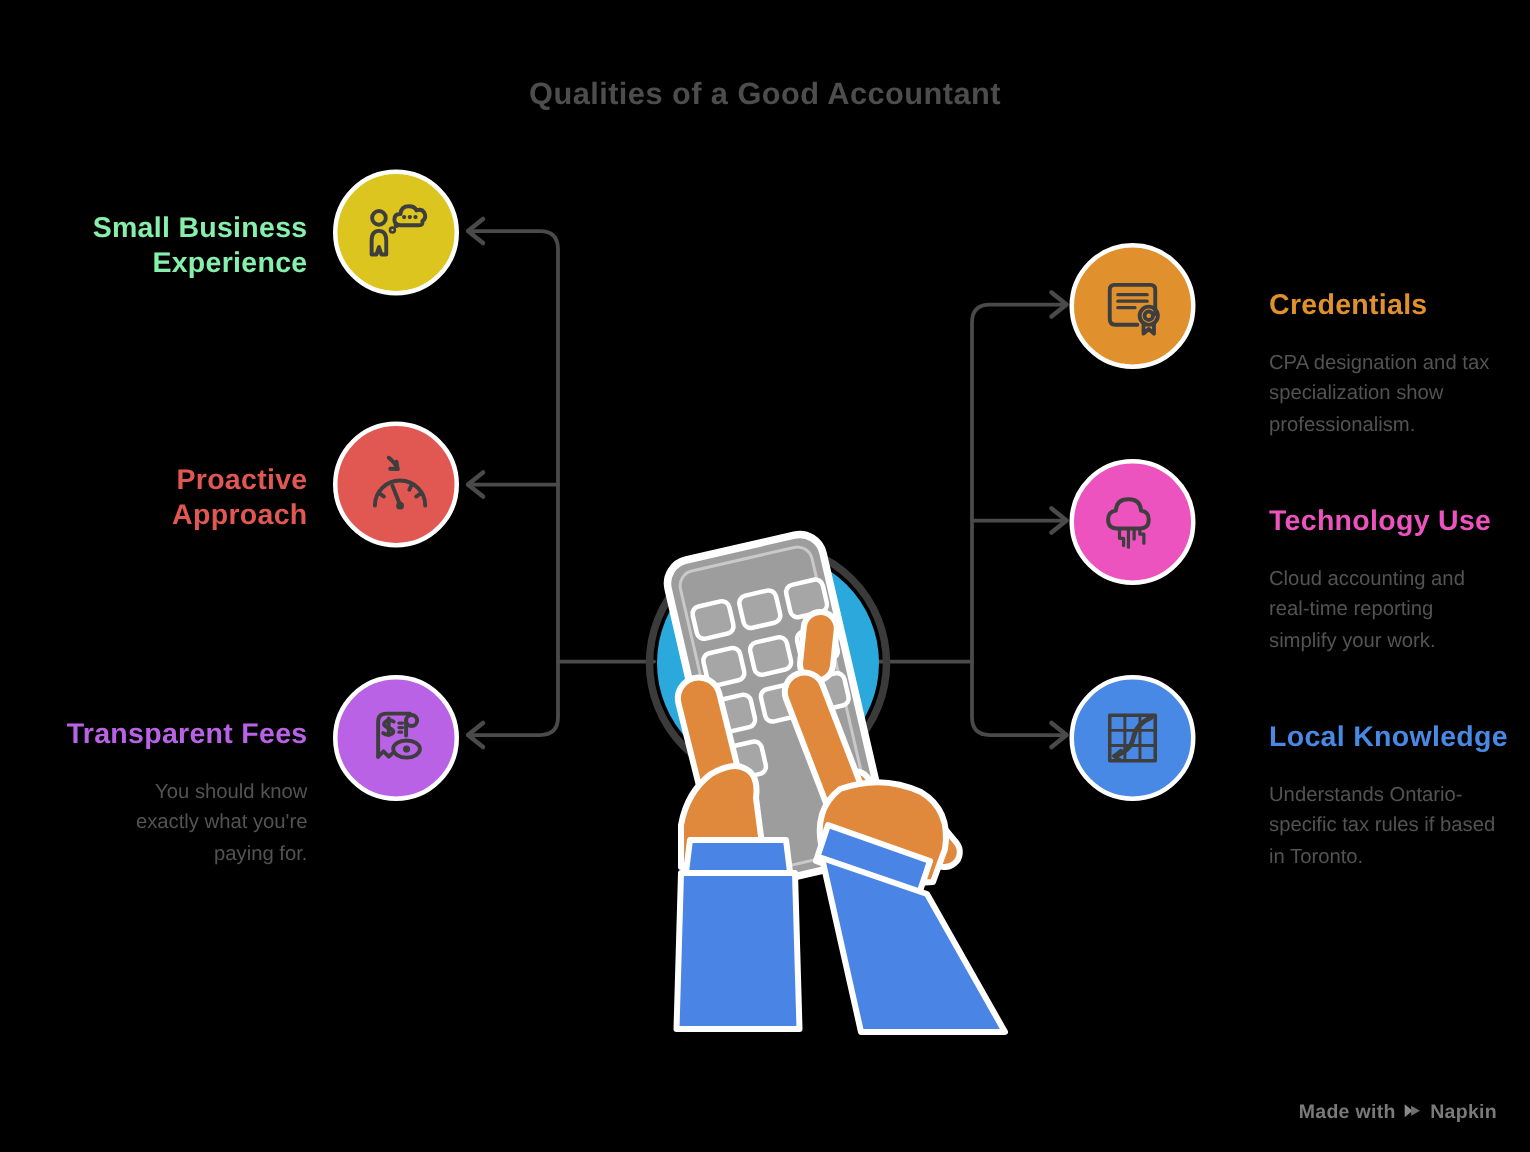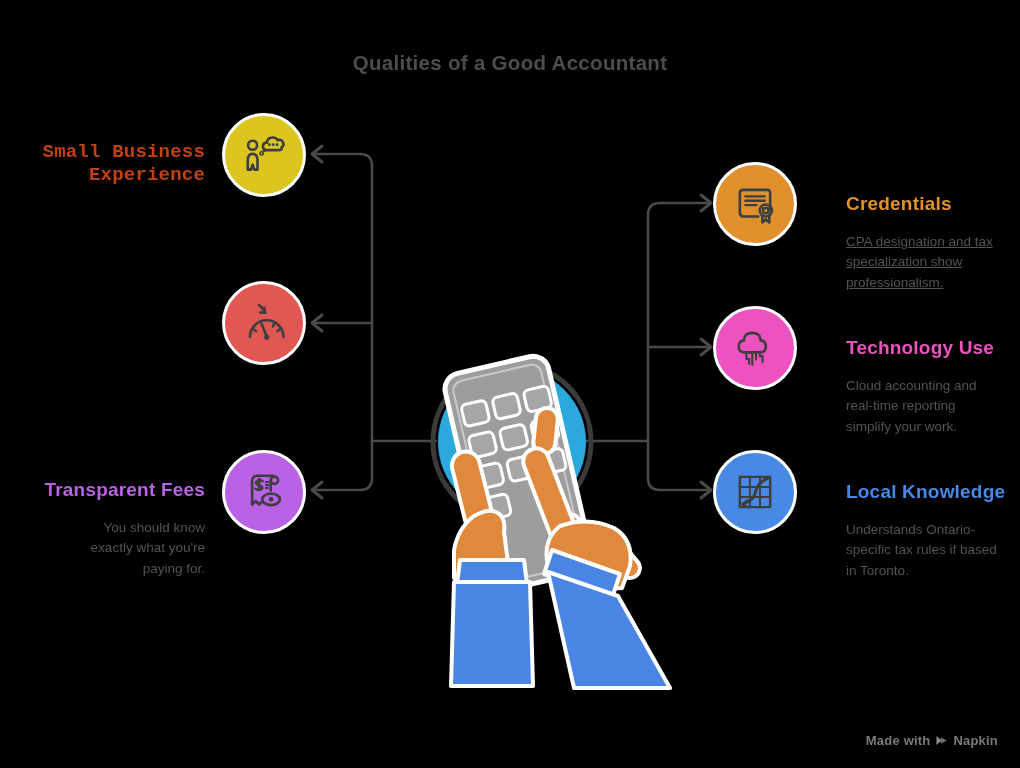--- a/index.html
+++ b/index.html
@@ -31,21 +31,21 @@
   
   .item{position:absolute;z-index:2;}
   .item .heading{font-size:19px;font-weight:700;line-height:1.22;margin:0;letter-spacing:.2px;}
   .item .desc{font-size:13.5px;line-height:1.5;color:#535353;margin:17px 0 0;}
   .item-left{text-align:right;width:172px;left:33px;}
   .item-left .desc{margin-left:auto;}
   .item-right{text-align:left;width:185px;left:846px;}
   .item-0{top:141px;}  .item-0 .desc{width:138px;}
   .item-1{top:309px;}  .item-1 .desc{width:160px;}
   .item-2{top:478px;}  .item-2 .desc{width:142px;}
-  .item-3{top:192px;}  .item-3 .desc{width:168px;text-decoration:underline;}
+  .item-3{top:192px;}  .item-3 .desc{width:168px;}
   .item-4{top:336px;}  .item-4 .desc{width:156px;}
   .item-5{top:480px;}  .item-5 .desc{width:152px;}
   
   .center-art{position:absolute;left:362px;top:350px;z-index:2;pointer-events:none;}
   
   .footer{
     position:absolute;right:22px;bottom:20px;z-index:3;
     display:flex;align-items:center;gap:5px;
     font-size:13px;font-weight:700;color:#7a7a7a;letter-spacing:.2px;
   }
@@ -137,23 +137,24 @@
 <div class="badge b-5" title="Local Knowledge" style="background: rgb(71, 137, 228);">
   <svg viewBox="0 0 48 48" fill="none" stroke="#3E3E3E" stroke-width="2.2" stroke-linecap="round" stroke-linejoin="round">
     <rect x="10" y="10" width="28" height="28"></rect>
     <path d="M 19.3 10 L 19.3 38 M 28.6 10 L 28.6 38 M 10 19.3 L 38 19.3 M 10 28.6 L 38 28.6" stroke-width="1.8"></path>
     <path d="M 13 35 Q 23 32 24.5 24 Q 26 15.5 35.5 11.5" stroke-width="2.8"></path>
     <path d="M 16.8 31.8 L 12.6 35.2 L 17 37.8" stroke-width="2.2"></path>
   </svg>
 </div>
 
 <section class="item item-left item-0">
-  <h2 class="heading" style="color: #c2410c; font-family: Liberation Mono, monospace;">Small Business Experience</h2>
+  <h2 class="heading" style="color: #86efac;">Small Business Experience</h2>
 </section>
 <section class="item item-left item-1">
+  <h2 class="heading" style="color: rgb(225, 87, 82);">Proactive Approach</h2>
 </section>
 <section class="item item-left item-2">
   <h2 class="heading" style="color: rgb(185, 98, 230);">Transparent Fees</h2>
   <p class="desc">You should know exactly what you're paying for.</p>
 </section>
 <section class="item item-right item-3">
   <h2 class="heading" style="color: rgb(224, 145, 46);">Credentials</h2>
   <p class="desc">CPA designation and tax specialization show professionalism.</p>
 </section>
 <section class="item item-right item-4">

